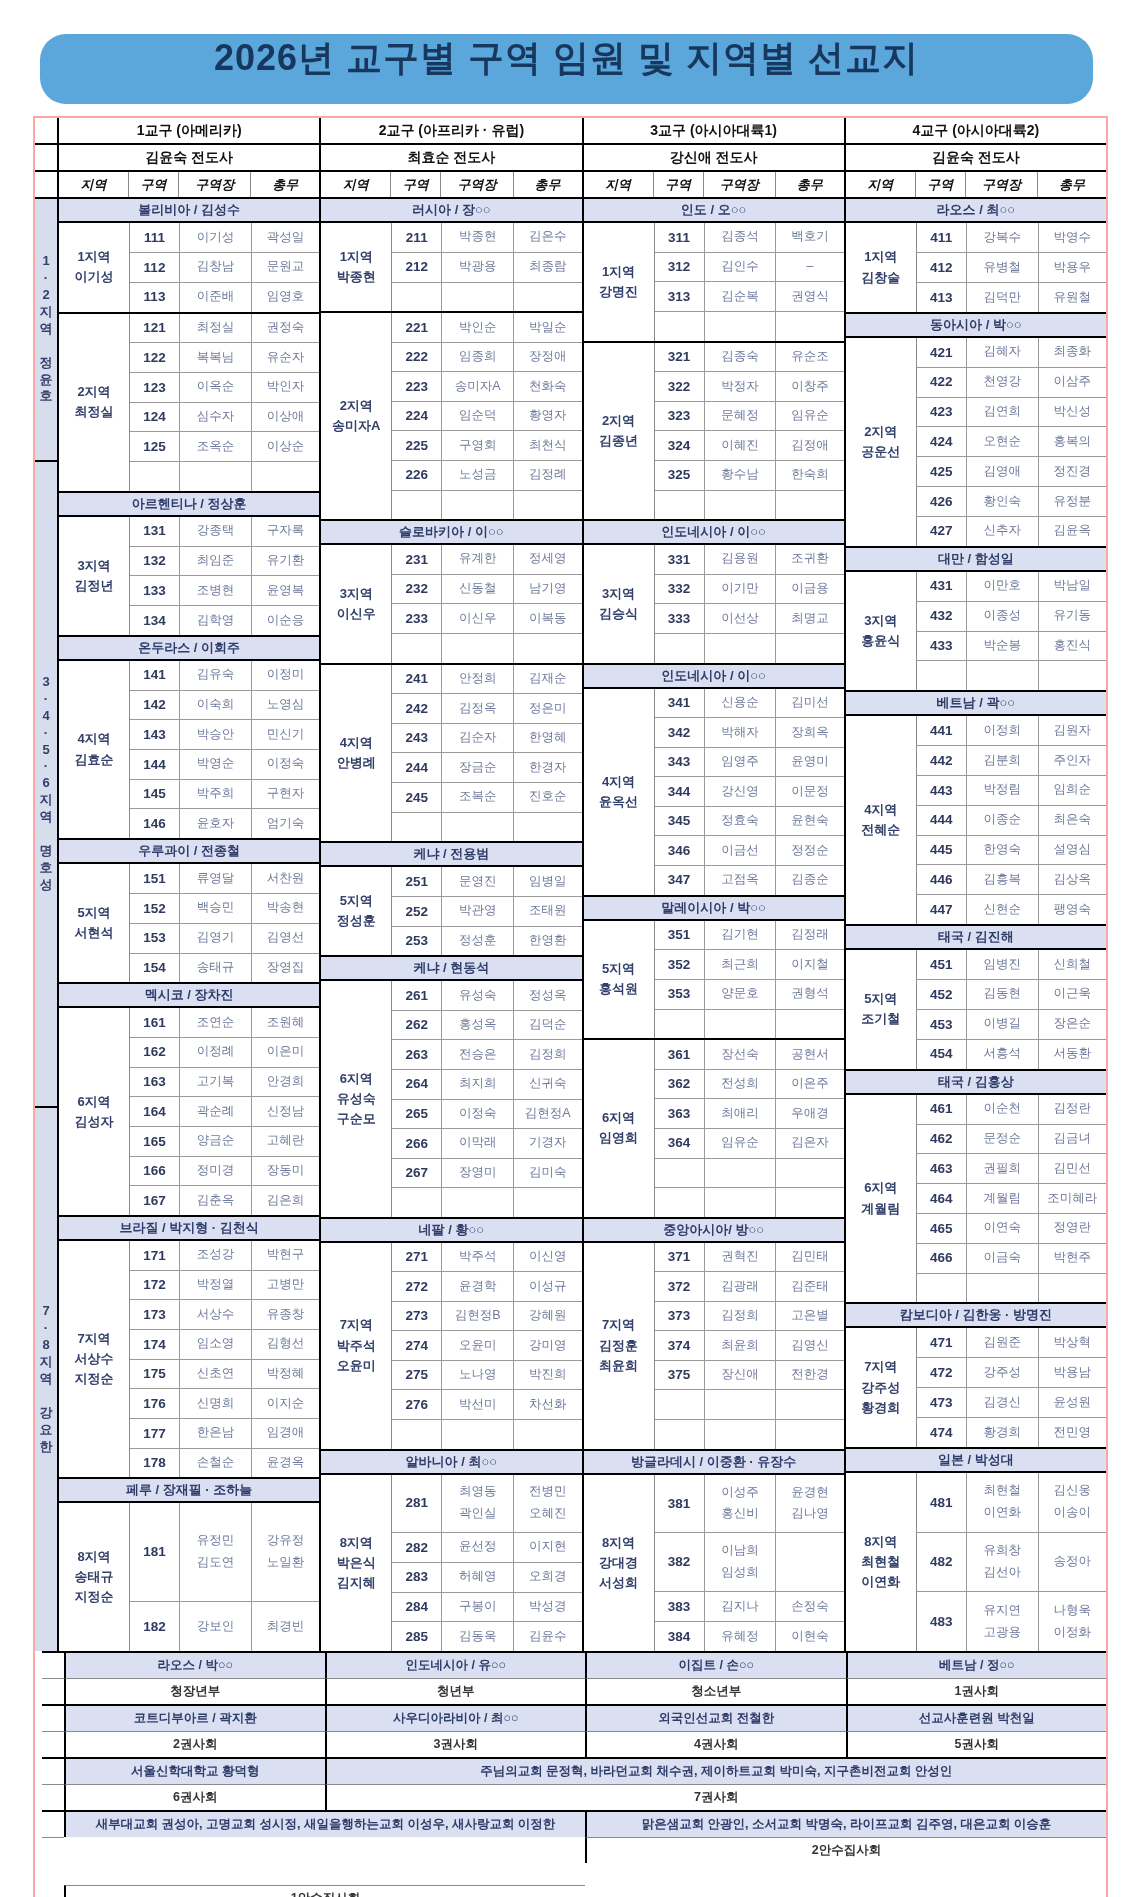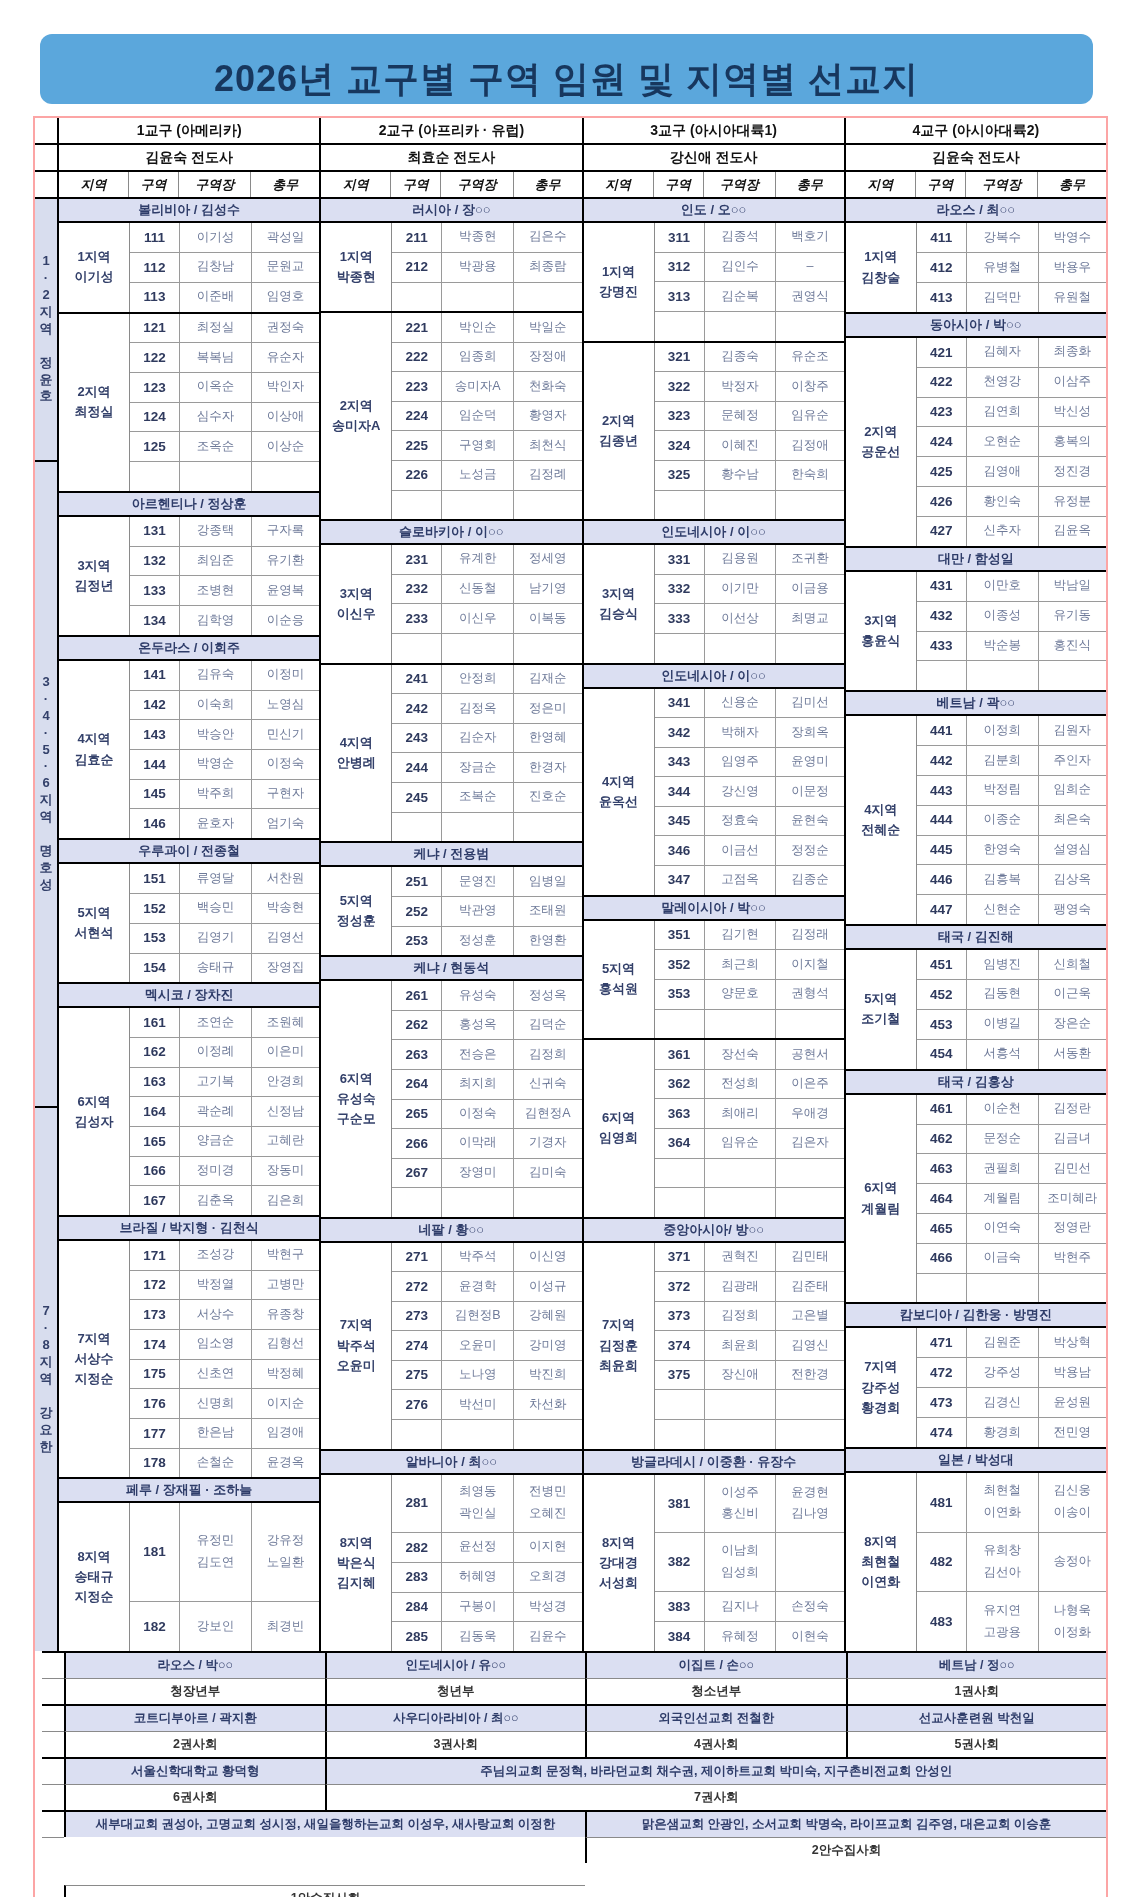--- a/index.html
+++ b/index.html
@@ -1,17 +1,17 @@
 <!DOCTYPE html>
 <html><head>
 <meta charset="utf-8">
 <style>
   html,body{margin:0;padding:0;background:#fff;}
   body{width:1133px;height:1897px;font-family:"Liberation Sans","DejaVu Sans",sans-serif;position:relative;}
-  .banner{margin:34px 40px 12px;height:70px;background:#5BA7DC;border-radius:12px;display:flex;align-items:flex-end;justify-content:center;}
+  .banner{margin:34px 40px 12px;height:70px;background:#5BA7DC;border-radius:26px;display:flex;align-items:flex-start;justify-content:center;}
   .banner span{font-size:36px;font-weight:bold;color:#17375E;letter-spacing:1px;}
   .tbl{margin:0 33px;width:1075px;border:2px solid #fca5a5;box-sizing:border-box;}
   .hrow{display:grid;grid-template-columns:22px repeat(4,1fr);}
   .hcell{border-left:2px solid #000;border-bottom:2px solid #000;height:25px;display:flex;align-items:center;justify-content:center;font-weight:bold;font-size:14px;color:#111;}
   .hcell.rail0{border-left:none;background:#fff;}
   .h3{display:flex;padding:0;}
   .hc{display:flex;align-items:center;justify-content:center;font-weight:bold;font-size:13px;color:#111;height:100%;box-sizing:border-box;font-style:italic;}
   .hc.hregion{flex:0 0 70px;border-right:1px solid #8a8a8a;}
   .hc.hnum{flex:0 0 50px;border-right:1px solid #8a8a8a;}
   .hc.hleader{flex:1.05;border-right:1px solid #8a8a8a;}

